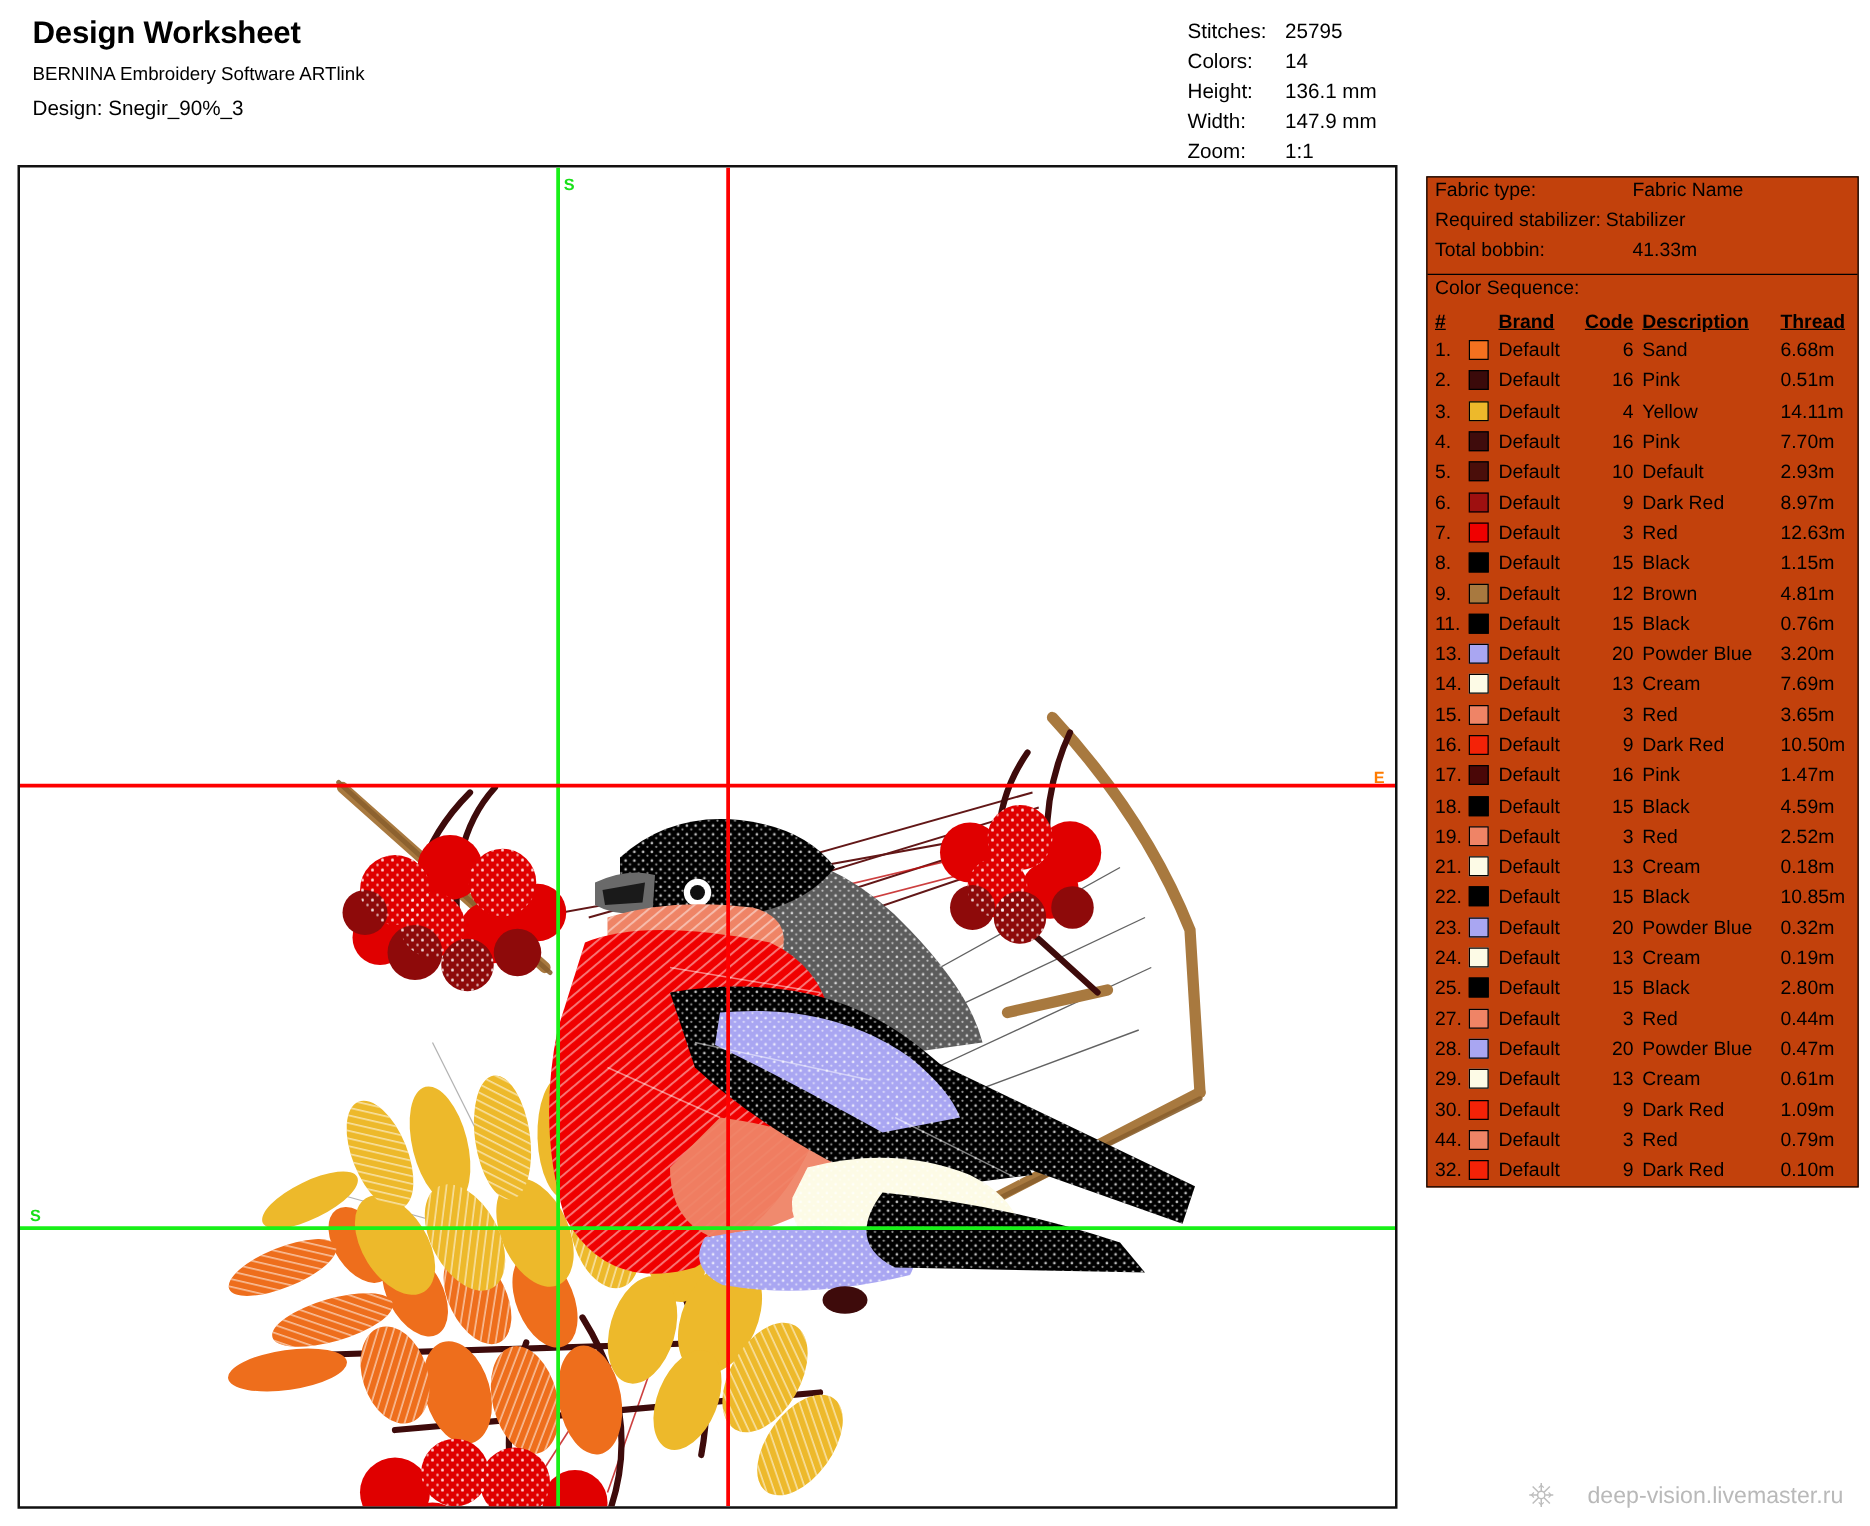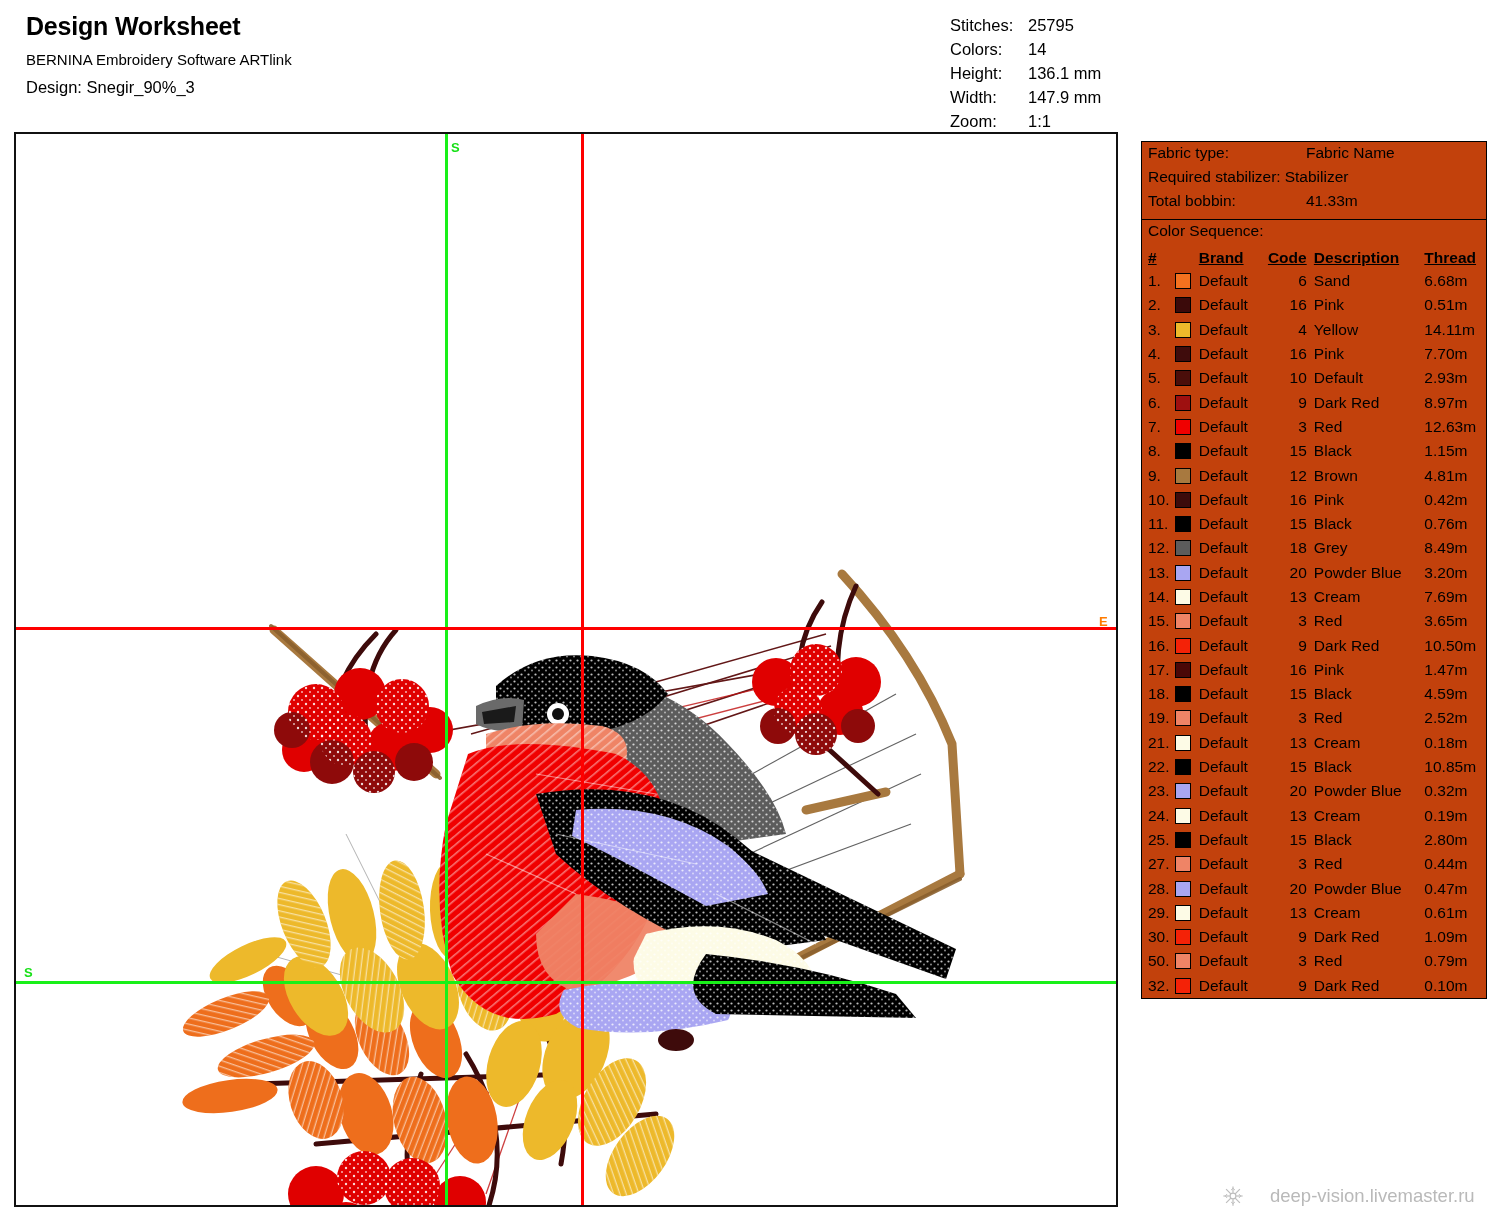--- a/index.html
+++ b/index.html
@@ -486,44 +486,28 @@
           </tr>
           <tr>
             <td class="c-num">9.</td>
             <td class="c-sw"><span class="swatch" style="background: rgb(168, 121, 63);"></span></td>
             <td class="c-brand">Default</td>
             <td class="c-code">12</td>
             <td class="c-desc">Brown</td>
             <td class="c-thr">4.81m</td>
           </tr>
           <tr>
-            <td class="c-num">10.</td>
-            <td class="c-sw"><span class="swatch" style="background: rgb(60, 11, 11);"></span></td>
-            <td class="c-brand">Default</td>
-            <td class="c-code">16</td>
-            <td class="c-desc">Pink</td>
-            <td class="c-thr">0.42m</td>
-          </tr>
-          <tr>
             <td class="c-num">11.</td>
             <td class="c-sw"><span class="swatch" style="background: rgb(0, 0, 0);"></span></td>
             <td class="c-brand">Default</td>
             <td class="c-code">15</td>
             <td class="c-desc">Black</td>
             <td class="c-thr">0.76m</td>
           </tr>
           <tr>
-            <td class="c-num">12.</td>
-            <td class="c-sw"><span class="swatch" style="background: rgb(92, 92, 92);"></span></td>
-            <td class="c-brand">Default</td>
-            <td class="c-code">18</td>
-            <td class="c-desc">Grey</td>
-            <td class="c-thr">8.49m</td>
-          </tr>
-          <tr>
             <td class="c-num">13.</td>
             <td class="c-sw"><span class="swatch" style="background: rgb(169, 166, 242);"></span></td>
             <td class="c-brand">Default</td>
             <td class="c-code">20</td>
             <td class="c-desc">Powder Blue</td>
             <td class="c-thr">3.20m</td>
           </tr>
           <tr>
             <td class="c-num">14.</td>
             <td class="c-sw"><span class="swatch" style="background: rgb(253, 251, 230);"></span></td>
@@ -638,21 +622,21 @@
           </tr>
           <tr>
             <td class="c-num">30.</td>
             <td class="c-sw"><span class="swatch" style="background: rgb(244, 34, 7);"></span></td>
             <td class="c-brand">Default</td>
             <td class="c-code">9</td>
             <td class="c-desc">Dark Red</td>
             <td class="c-thr">1.09m</td>
           </tr>
           <tr>
-            <td class="c-num">50.</td>
+            <td class="c-num">44.</td>
             <td class="c-sw"><span class="swatch" style="background: rgb(239, 132, 102);"></span></td>
             <td class="c-brand">Default</td>
             <td class="c-code">3</td>
             <td class="c-desc">Red</td>
             <td class="c-thr">0.79m</td>
           </tr>
           <tr>
             <td class="c-num">32.</td>
             <td class="c-sw"><span class="swatch" style="background: rgb(244, 34, 7);"></span></td>
             <td class="c-brand">Default</td>

